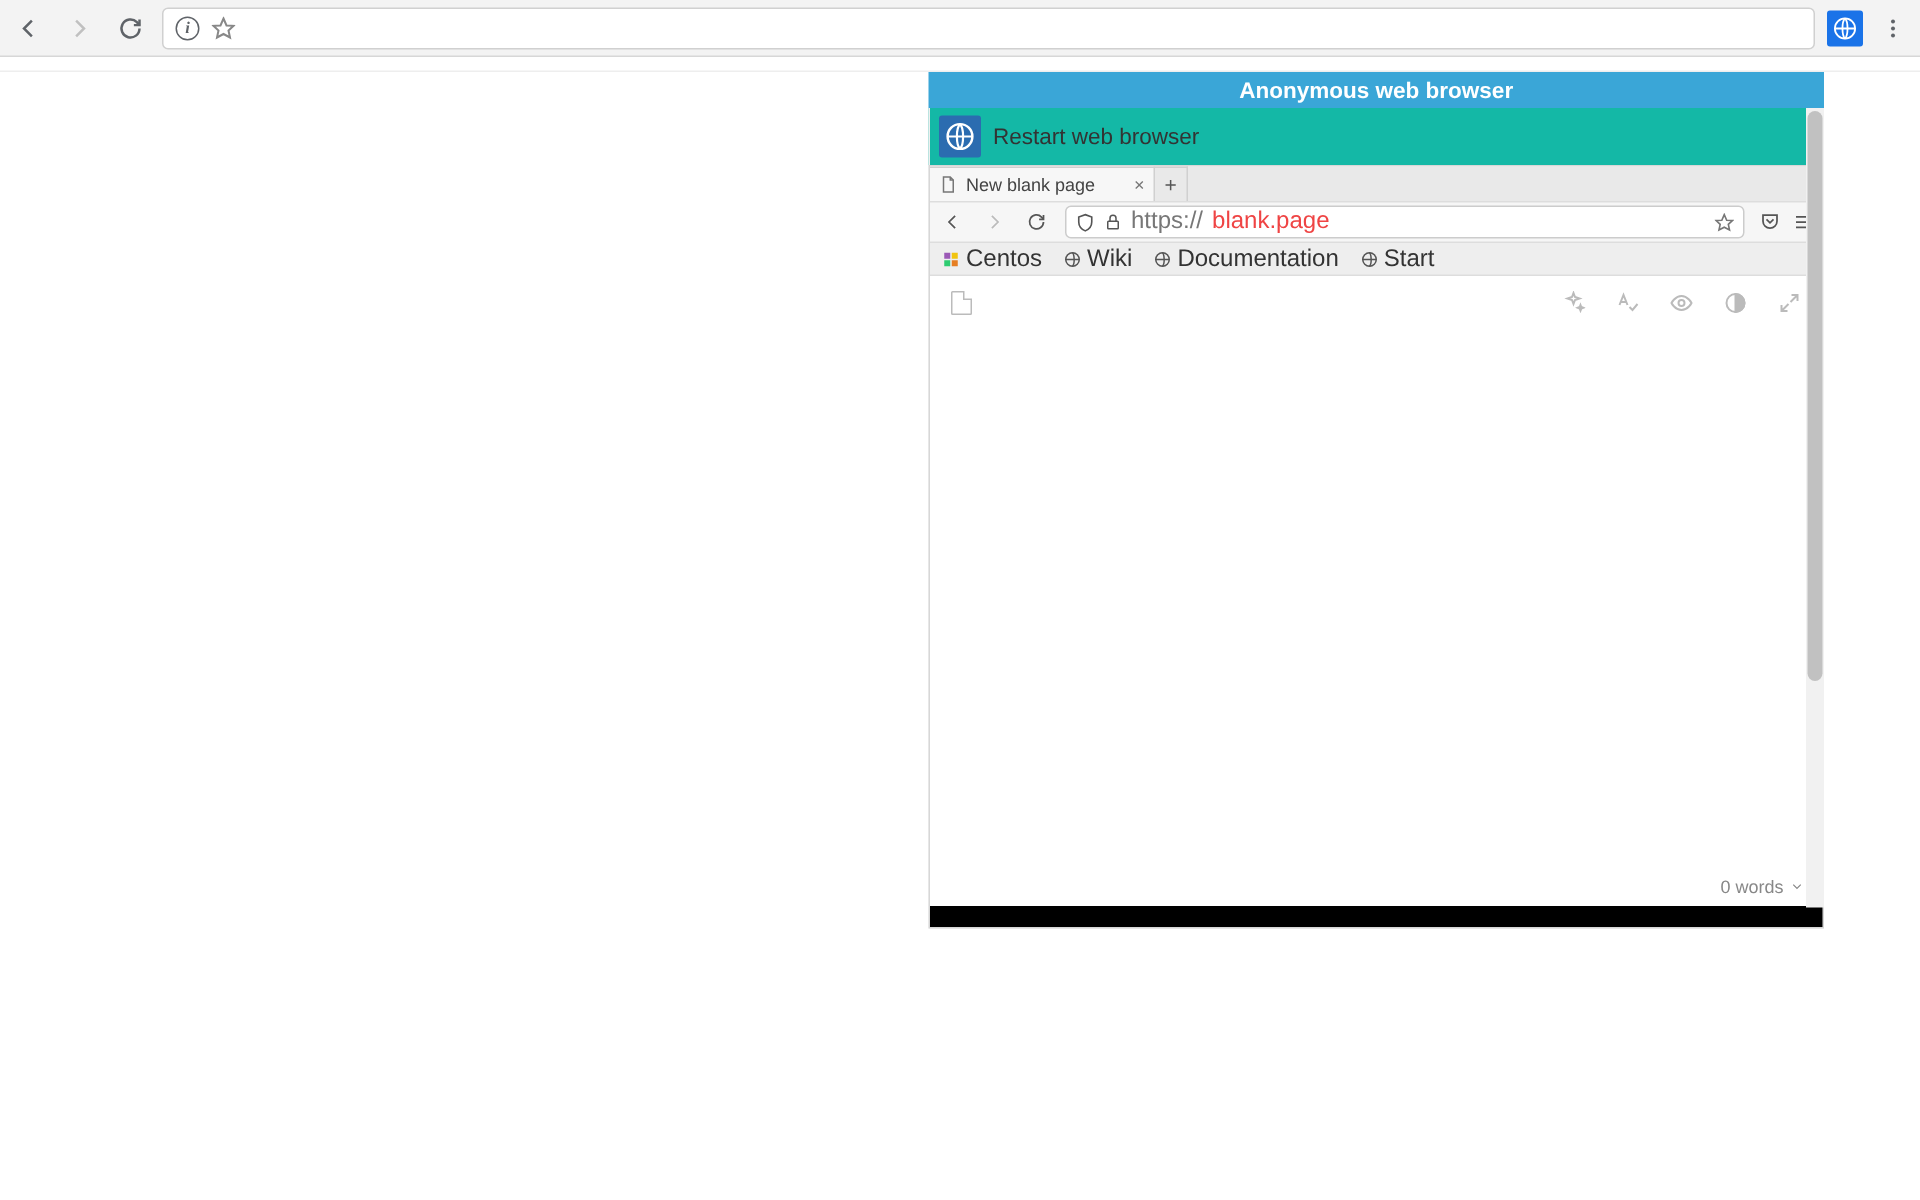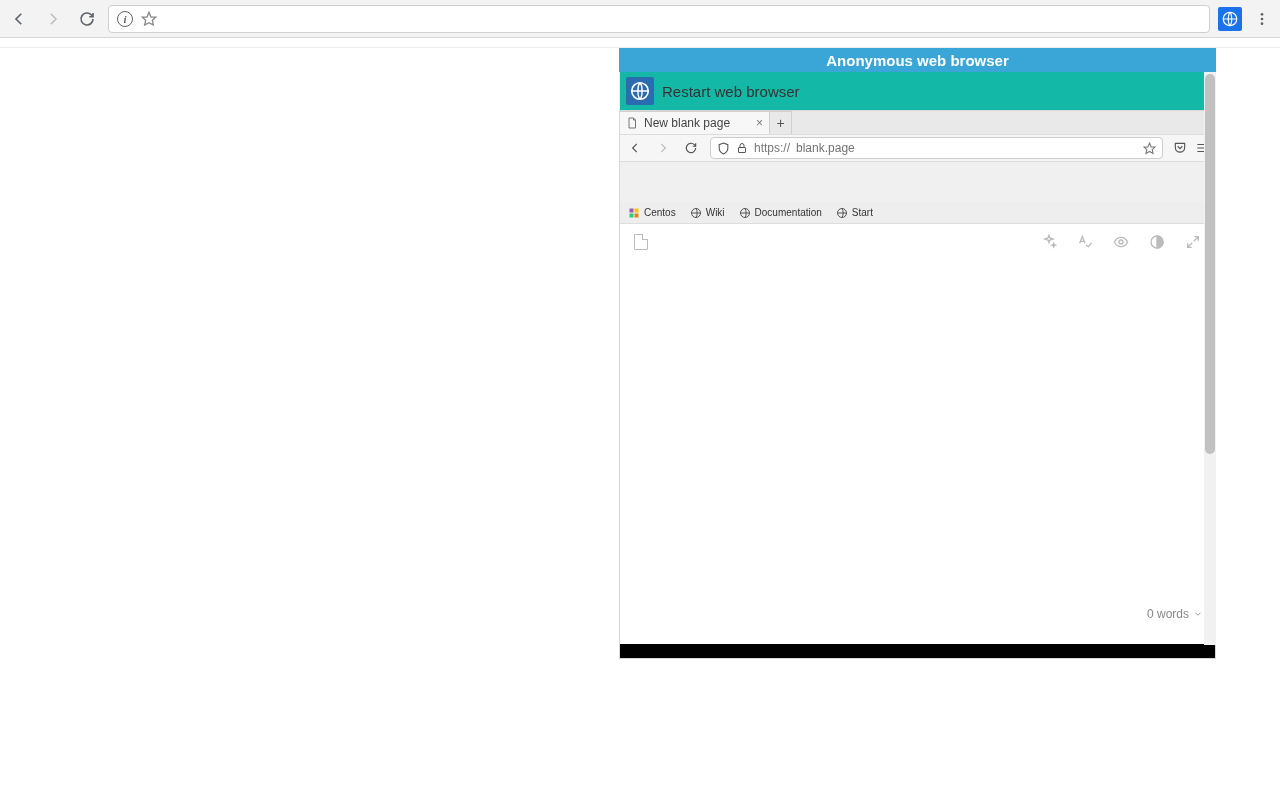--- a/index.html
+++ b/index.html
@@ -36,42 +36,42 @@
   .ff { border:1px solid #d7d7d7; background:#f0f0f0; position:relative; }
   .ff-tabs { height:23px; background:#e9e9e9; display:flex; align-items:stretch; font-size:12px; }
   .ff-tab { width:150px; background:#f7f7f7; border-right:1px solid #d0d0d0; display:flex; align-items:center; padding:0 6px; gap:6px; color:#444; position:relative; border-top:1px solid #d0d0d0;}
   .ff-tab .doc-icon { width:12px; height:14px; }
   .ff-tab .close { position:absolute; right:6px; font-size:12px; color:#777; }
   .ff-newtab { width:22px; display:flex; align-items:center; justify-content:center; color:#555; font-size:14px; border-right:1px solid #d0d0d0; border-top:1px solid #d0d0d0; }
   
   .ff-toolbar { height:28px; background:#f6f6f6; display:flex; align-items:center; padding:0 6px; gap:10px; border-top:1px solid #ddd; border-bottom:1px solid #ddd; }
   .ff-btn { width:18px; height:18px; display:flex; align-items:center; justify-content:center; color:#555; }
   .ff-btn.disabled { color:#b0b0b0; }
-  .ff-url { flex:1; height:22px; background:#fff; border:1px solid #ccc; border-radius:4px; display:flex; align-items:center; padding:0 6px; gap:6px; font-size:12px; }
+  .ff-url { flex:1; height:22px; background:#fff; border:1px solid #ccc; border-radius:4px; display:flex; align-items:center; padding:0 6px; gap:6px; font-size:16px; }
   .ff-url .proto { color:#777; }
-  .ff-url .host { color:#737373; font-weight:500; }
+  .ff-url .host { color:#ef4444; font-weight:500; }
   .ff-url .star { margin-left:auto; color:#777; }
   .ff-right { display:flex; align-items:center; gap:8px; color:#555; }
   
-  .ff-bookmarks { height:22px; background:#eee; display:flex; align-items:center; padding:0 8px; gap:14px; font-size:10px; color:#333; border-bottom:1px solid #ddd;margin-top:40px; }
+  .ff-bookmarks { height:22px; background:#eee; display:flex; align-items:center; padding:0 8px; gap:14px; font-size:16px; color:#333; border-bottom:1px solid #ddd; }
   .ff-bm { display:flex; align-items:center; gap:4px; }
   .ff-bm .bm-icon { width:12px; height:12px; }
   
   .ff-content { height:420px; background:#fff; position:relative; }
   .ff-content-topbar { height:36px; display:flex; align-items:center; padding:0 14px; gap:12px; }
   .ff-content-topbar .left { flex:1; display:flex; }
   .ff-content-topbar .right { display:flex; gap:20px; color:#bbb; }
   .doc-outline { width:14px; height:16px; border:1.5px solid #bbb; border-radius:1px; position:relative; }
   .doc-outline::after { content:''; position:absolute; top:-1px; right:-1px; width:5px; height:5px; background:#fff; border-left:1.5px solid #bbb; border-bottom:1.5px solid #bbb; }
   .tb-icon { width:16px; height:16px; }
   
   .editor-area { position:absolute; left:50px; top:48px; right:20px; font-family:"Courier New",monospace; font-size:14px; color:#ccc; }
   .cursor { display:inline-block; width:1px; height:16px; background:#3a7bd5; vertical-align:middle; margin-right:1px; }
   
-  .ff-status { position:absolute; bottom:23px; right:12px; font-size:12px; color:#888; display:flex; align-items:center; gap:4px; }
+  .ff-status { position:absolute; bottom:6px; right:12px; font-size:12px; color:#888; display:flex; align-items:center; gap:4px; }
   
   .ff-footer { height:14px; background:#000; }
   
   
   .anon-scroll { position:absolute; right:0; top:24px; width:12px; bottom:14px; background:#f1f1f1; }
   .anon-scroll-thumb { position:absolute; left:1px; right:1px; top:2px; height:380px; background:#c1c1c1; border-radius:6px; }
   
   
   svg { display:block; }
 </style>

